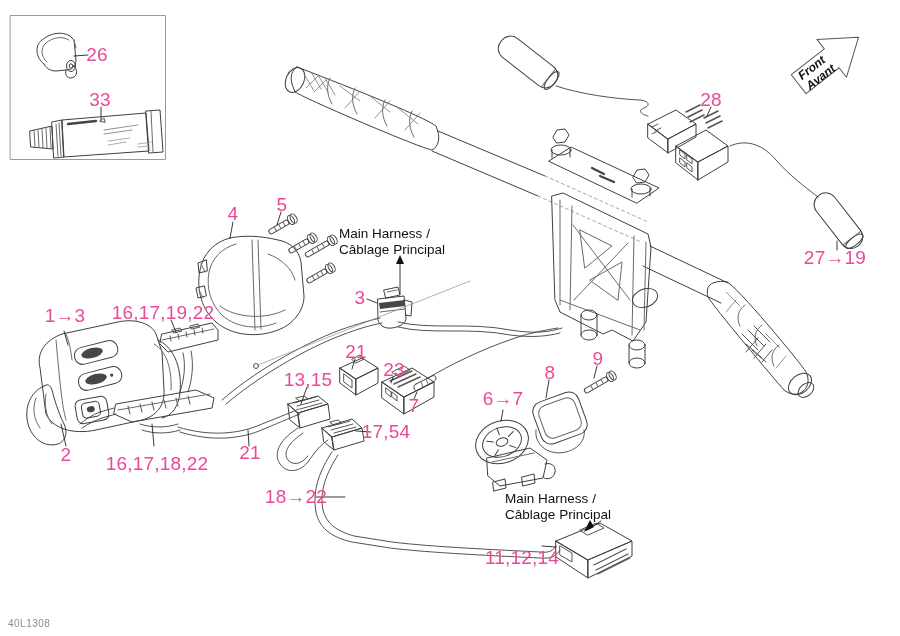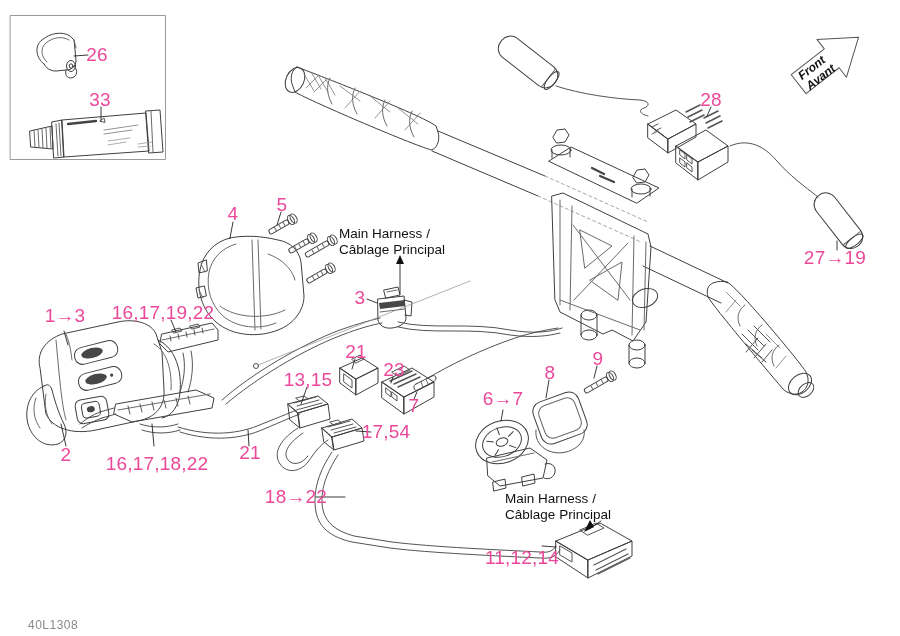--- a/index.html
+++ b/index.html
@@ -3,21 +3,21 @@
 <meta charset="utf-8">
 <style>
   html,body{margin:0;padding:0;background:#ffffff;}
   .stage{position:relative;width:900px;height:636px;background:#ffffff;overflow:hidden;
          font-family:"Liberation Sans",sans-serif;}
   svg.art{position:absolute;left:0;top:0;}
   .callout{position:absolute;transform:translate(-50%,-50%);font-size:19px;line-height:1.1;
            color:#ec4899;white-space:nowrap;letter-spacing:.2px;}
   .harness-label{position:absolute;transform:translate(-50%,-50%);font-size:13.5px;line-height:1.18;
            color:#111;text-align:left;white-space:nowrap;}
-  .code{position:absolute;left:8px;top:618px;font-size:12px;color:#8a8a8a;letter-spacing:.5px;margin-left:20px;}
+  .code{position:absolute;left:8px;top:618px;font-size:10px;color:#8a8a8a;letter-spacing:.5px;}
 </style>
 </head>
 <body>
 
 <div class="stage">
 
 <svg class="art" width="900" height="636" viewBox="0 0 900 636" fill="none" stroke="#3f3f3f" stroke-width="1" stroke-linecap="round" stroke-linejoin="round">
 
   <g>
     <rect x="10.5" y="15.5" width="155" height="144" stroke="#9a9a9a"></rect>

